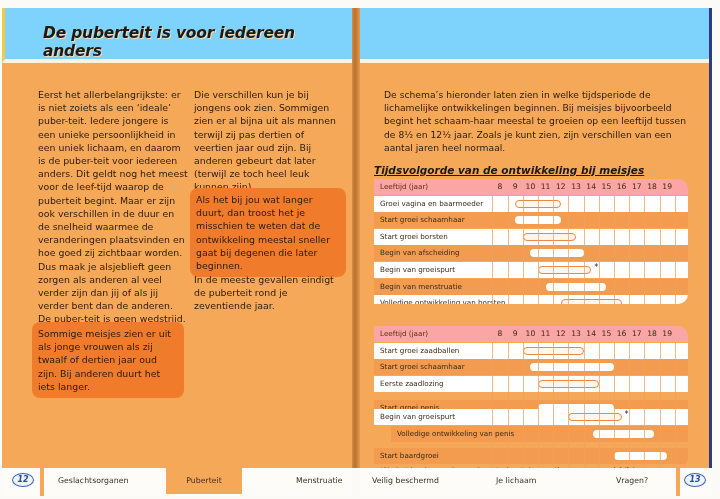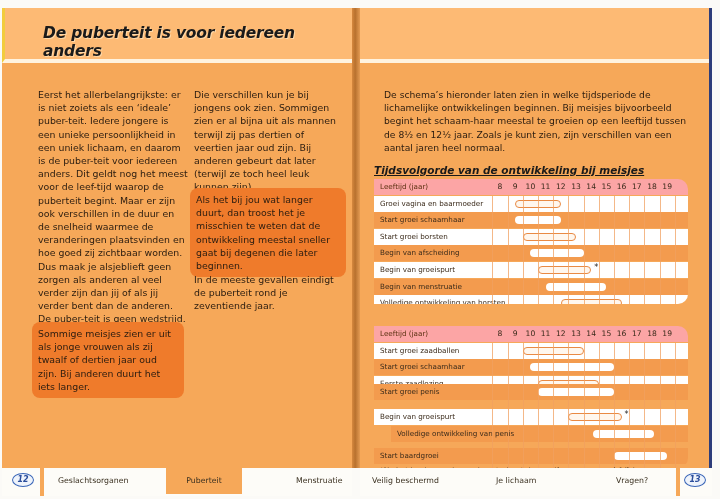--- a/index.html
+++ b/index.html
@@ -7,21 +7,21 @@
   body { font-family: "DejaVu Sans", sans-serif; position: relative; }
 
   .spread { position: absolute; left: 0; top: 0; width: 720px; height: 499px; background: #fbfaf7; }
 
   .page { position: absolute; top: 8px; height: 460px; background: #f6a859; }
   .page-left { left: 2px; width: 350px; }
   .page-right { left: 360px; width: 352px; border-right: 3px solid #2e3d7a; }
   .gutter { position: absolute; left: 352px; top: 8px; width: 8px; height: 460px;
     background: linear-gradient(90deg, #d7893f, #b8712e 40%, #e39a52); }
 
-  .header-bar { position: absolute; top: 0; left: 0; right: 0; height: 55px; background: #fdba74;
+  .header-bar { position: absolute; top: 0; left: 0; right: 0; height: 55px; background: #7dd3fc;
     border-bottom: 4px solid #fff3df; }
   .page-left .header-bar { border-left: 3px solid #f2cc3d; }
   .title { position: absolute; left: 38px; top: 16px; font-family: "DejaVu Sans", sans-serif;
     font-weight: bold; font-style: italic; font-size: 15.5px; color: #1a1a1a;
     text-shadow: 1px 1px 0 #ffd9a8; letter-spacing: -0.2px; }
 
   .body-text { position: absolute; font-size: 9.4px; line-height: 13.2px; color: #2a1c10; }
   .col1 { left: 36px; top: 80px; width: 150px; }
   .col2 { left: 192px; top: 80px; width: 150px; }
   .callout { position: absolute; background: #ef7b2b; border-radius: 8px; padding: 5px 6px;
@@ -171,21 +171,21 @@
           <div class="bar outlined" style="left: 148.8px; width: 60.8px;"></div>
         </div>
         <div class="crow even" style="top: 33.2px;">
           <span class="crow-label">Start groei schaamhaar</span>
           <div class="bar filled" style="left: 156.4px; width: 83.6px;"></div>
         </div>
         <div class="crow odd" style="top: 49.8px;">
           <span class="crow-label">Eerste zaadlozing</span>
           <div class="bar outlined" style="left: 164px; width: 60.8px;"></div>
         </div>
-        <div class="crow even" style="top: 58px;">
+        <div class="crow even" style="top: 74px;">
           <span class="crow-label">Start groei penis</span>
           <div class="bar filled" style="left: 164px; width: 76px;"></div>
         </div>
         <div class="crow odd" style="top: 83px;">
           <span class="crow-label">Begin van groeispurt</span>
           <div class="bar outlined" style="left: 194.4px; width: 53.2px;"></div>
           <span class="bar-star" style="left: 250.6px;">*</span>
         </div>
         <div class="crow even" style="top: 99.6px; margin-left: 17px;">
           <span class="crow-label">Volledige ontwikkeling van penis</span>

